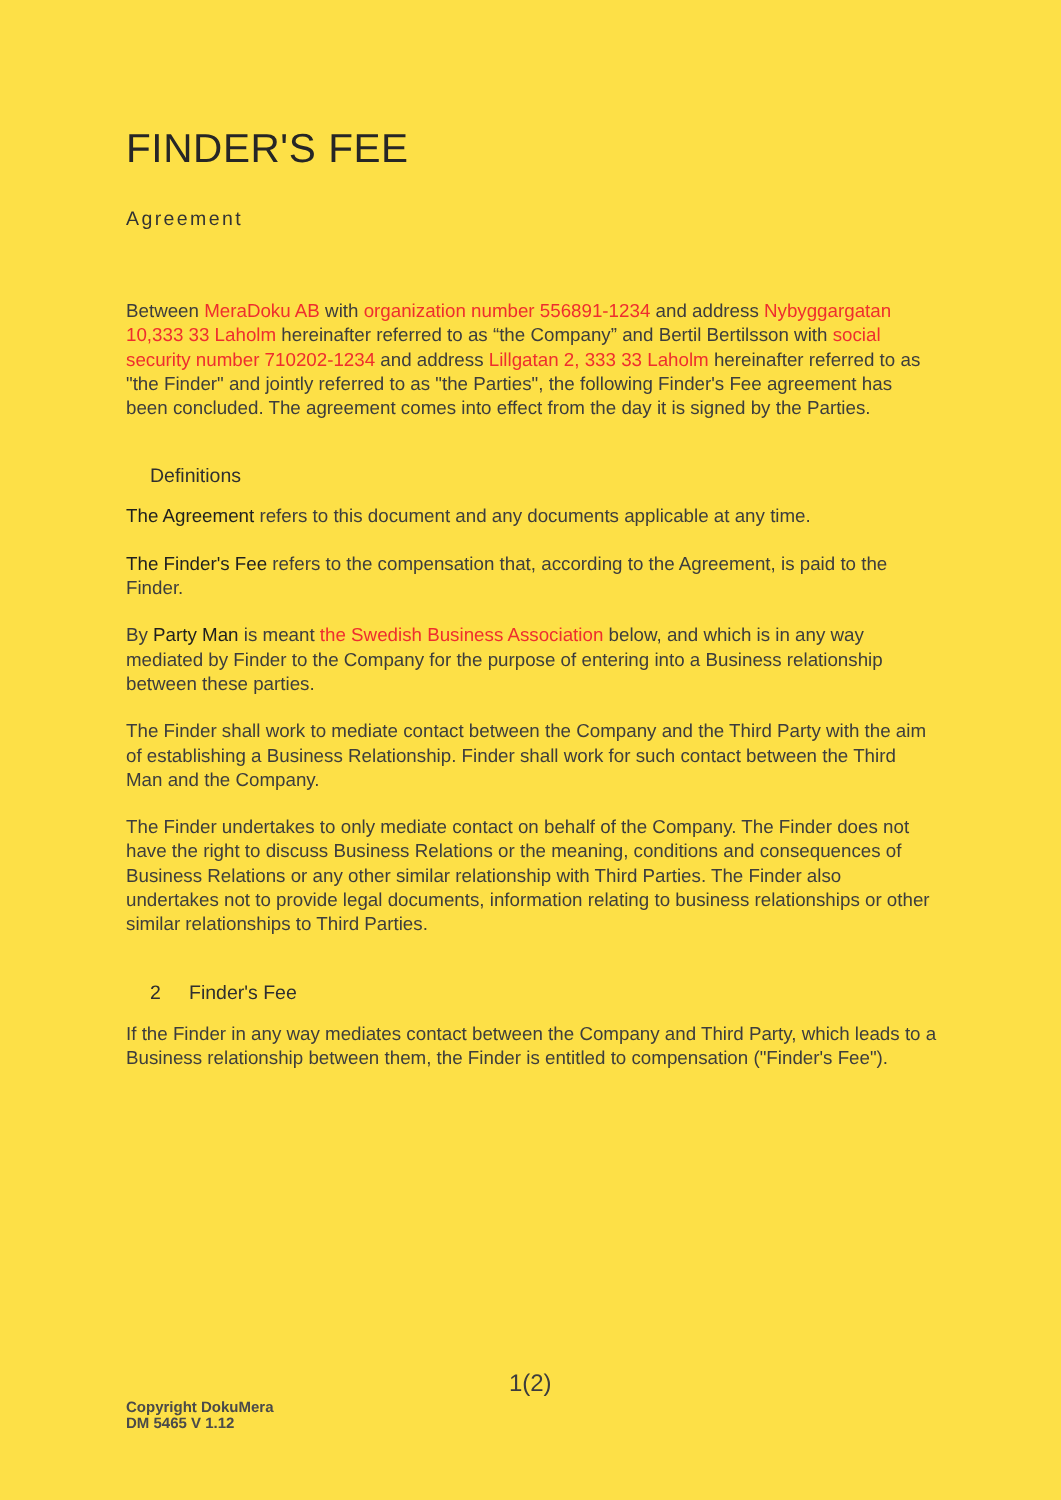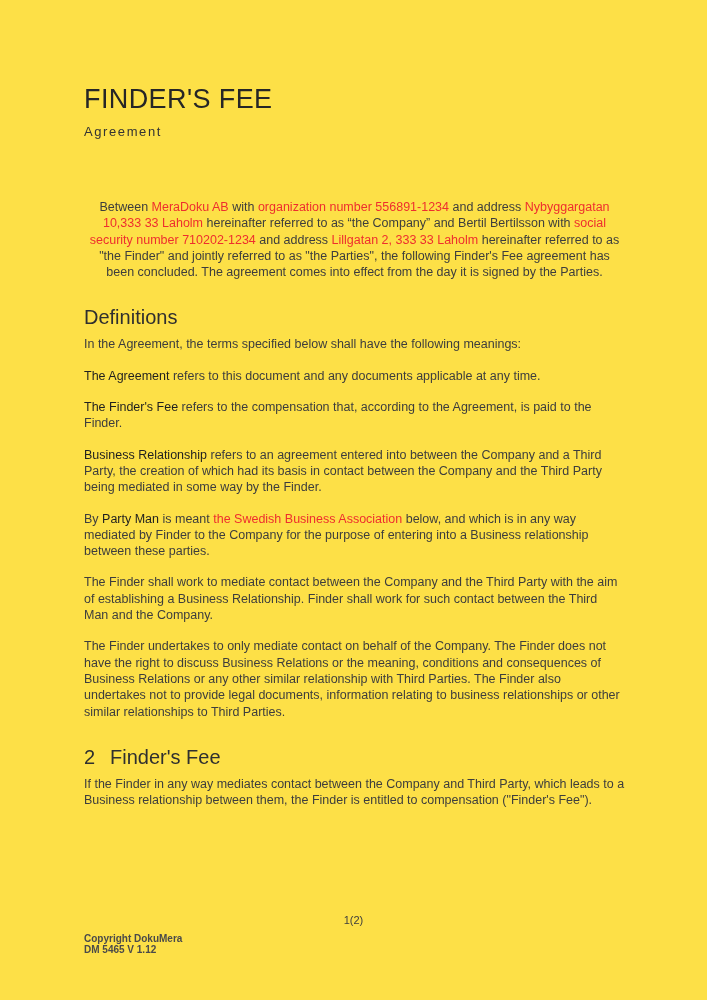--- a/index.html
+++ b/index.html
@@ -24,45 +24,45 @@
     line-height: 31px;
     font-weight: 400;
     color: #262626;
     letter-spacing: 0.4px;
   }
   .doc-subtitle {
     font-size: 13px;
     line-height: 17px;
     color: #333333;
     letter-spacing: 1.6px;
-    margin-top: 8px;
+    margin-top: 22px;
   }
   .para {
     font-size: 12.5px;
     line-height: 16.3px;
     color: #3d3d3d;
     margin: 0 0 15px 0;
   }
-  .para.intro { margin-top: 59px; text-align: center; }
+  .para.intro { margin-top: 45px; }
   .bold { font-weight: normal; color: #1f1f1f; }
   .red { color: var(--accent-red, #ee2e2e); }
   .sec-heading {
-    font-size: 20px;
+    font-size: 13px;
     line-height: 20px;
     font-weight: 400;
     color: #2f2f2f;
-    margin: 27px 0 9px 0;
+    margin: 27px 0 9px 16px;
   }
   .sec-num { display: inline-block; width: 26px; }
   .footer-page {
     position: absolute;
     left: 0; top: 914px;
     width: 100%;
     text-align: center;
-    font-size: 11px;
+    font-size: 16px;
     color: #3d3d3d;
   }
   .footer-info {
     position: absolute;
     left: 84px; top: 933px;
     font-size: 10px;
     line-height: 11px;
     color: #4a4a4a;
     font-weight: bold;
   }
@@ -70,24 +70,22 @@
 </head>
 <body>
 
 <div class="page">
   <div class="content">
     <div class="doc-title">FINDER'S FEE</div>
     <div class="doc-subtitle">Agreement</div>
     <div>
         <p class="para intro"><span>Between </span><span class="red">MeraDoku AB</span><span> with </span><span class="red">organization number 556891-1234</span><span> and address </span><span class="red">Nybyggargatan 10,333 33 Laholm</span><span> hereinafter referred to as “the Company” and Bertil Bertilsson with </span><span class="red">social security number 710202-1234</span><span> and address </span><span class="red">Lillgatan 2, 333 33 Laholm</span><span> hereinafter referred to as "the Finder" and jointly referred to as "the Parties", the following Finder's Fee agreement has been concluded. The agreement comes into effect from the day it is signed by the Parties.</span></p>
         <div class="sec-heading"><span>Definitions</span></div>
-        <p class="para"><span>In the Agreement, the terms specified below shall have the following meanings:</span></p>
         <p class="para"><span class="bold">The Agreement</span><span> refers to this document and any documents applicable at any time.</span></p>
         <p class="para"><span class="bold">The Finder's Fee</span><span> refers to the compensation that, according to the Agreement, is paid to the Finder.</span></p>
-        <p class="para"><span class="bold">Business Relationship</span><span> refers to an agreement entered into between the Company and a Third Party, the creation of which had its basis in contact between the Company and the Third Party being mediated in some way by the Finder.</span></p>
         <p class="para"><span>By </span><span class="bold">Party Man</span><span> is meant </span><span class="red">the Swedish Business Association</span><span> below, and which is in any way mediated by Finder to the Company for the purpose of entering into a Business relationship between these parties.</span></p>
         <p class="para"><span>The Finder shall work to mediate contact between the Company and the Third Party with the aim of establishing a Business Relationship. Finder shall work for such contact between the Third Man and the Company.</span></p>
         <p class="para"><span>The Finder undertakes to only mediate contact on behalf of the Company. The Finder does not have the right to discuss Business Relations or the meaning, conditions and consequences of Business Relations or any other similar relationship with Third Parties. The Finder also undertakes not to provide legal documents, information relating to business relationships or other similar relationships to Third Parties.</span></p>
         <div class="sec-heading"><span class="sec-num">2</span><span>Finder's Fee</span></div>
         <p class="para"><span>If the Finder in any way mediates contact between the Company and Third Party, which leads to a Business relationship between them, the Finder is entitled to compensation ("Finder's Fee").</span></p>
       </div>
   </div>
   <div class="footer-page">1(2)</div>
   <div class="footer-info">
     <div>Copyright DokuMera</div>

